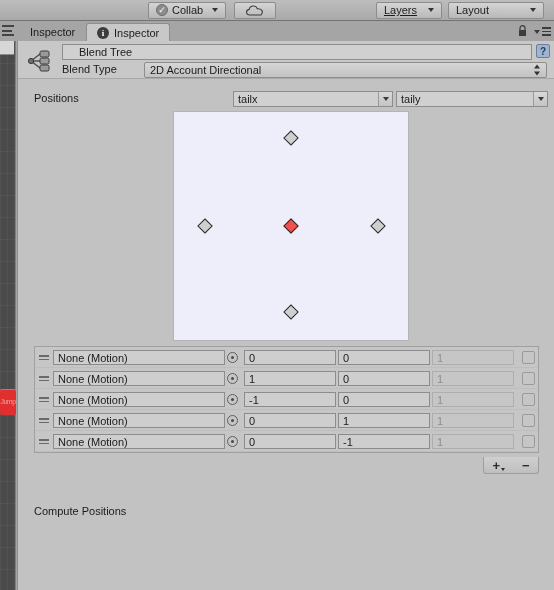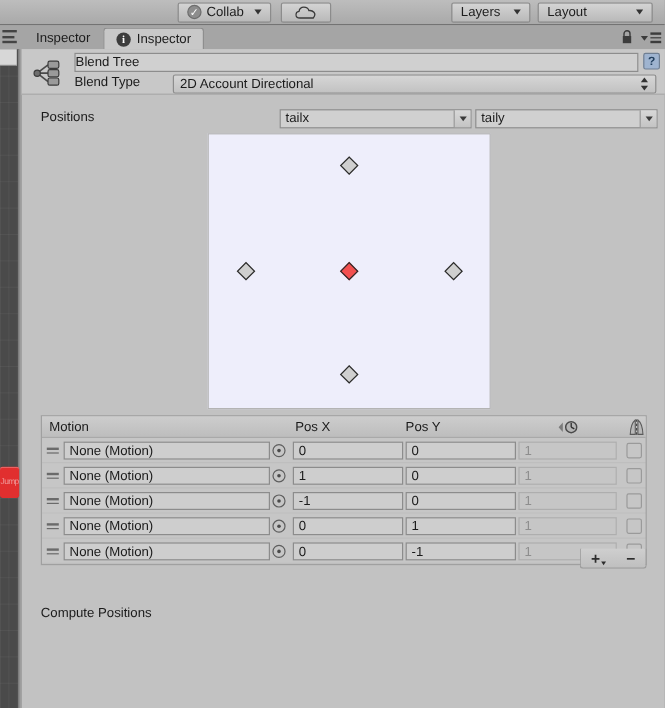--- a/index.html
+++ b/index.html
@@ -23,21 +23,21 @@
   .tb-btn {
     height: 17px; border: 1px solid #8c8c8c; border-radius: 2px;
     background: linear-gradient(#d4d4d4, #b9b9b9);
     display: flex; align-items: center; justify-content: center;
     padding: 0 7px; font-size: 11px; color: #1d1d1d; position: absolute;
     gap: 4px;
   }
   .tb-collab { left: 148px; width: 78px; }
   .tb-cloud  { left: 234px; width: 42px; }
   .tb-account{ left: 284px; width: 82px; }
-  .tb-layers { left: 376px; width: 66px; }
+  .tb-layers { left: 376px; width: 66px; text-decoration: underline; }
   .tb-layout { left: 448px; width: 96px; }
   .caret-dn {
     width: 0; height: 0; border-left: 3px solid transparent;
     border-right: 3px solid transparent; border-top: 4px solid #333;
     margin-left: auto;
   }
   .collab-badge {
     width: 12px; height: 12px; border-radius: 50%;
     background: #8d8d8d; border: 1px solid #6d6d6d;
     display: inline-flex; align-items: center; justify-content: center;
@@ -119,21 +119,21 @@
     position: absolute; left: 0; top: 0; width: 537px; height: 38px;
     background: #c8c8c8;
     border-bottom: 1px solid #a8a8a8;
   }
   .bt-icon {
     position: absolute; left: 9px; top: 8px; width: 28px; height: 24px;
   }
   .name-field {
     position: absolute; left: 44px; top: 3px; width: 470px; height: 16px;
     background: #d0d0d0; border: 1px solid #8d8d8d;
-    display: flex; align-items: center; padding-left: 0; font-size: 11px;
+    display: flex; align-items: center; padding-left: 16px; font-size: 11px;
   }
   .help-icon {
     position: absolute; left: 518px; top: 3px; width: 14px; height: 14px;
     border: 1px solid #6f7f93; background: #9fb4d0; border-radius: 2px;
     color: #23405f; font-size: 10px; font-weight: bold;
     display:flex; align-items:center; justify-content:center;
   }
 
   .blendtype-label {
     position: absolute; left: 44px; top: 22px; font-size: 11px;
@@ -362,40 +362,20 @@
 
     <div class="graph" id="graph">
         <div class="node sel" style="left: 50%; top: 50%;"></div>
         <div class="node" style="left: 50%; top: 11.3%;"></div>
         <div class="node" style="left: 50%; top: 87.8%;"></div>
         <div class="node" style="left: 13.1%; top: 50%;"></div>
         <div class="node" style="left: 87.3%; top: 50%;"></div>
       </div>
 
     <div class="table-wrap">
-      <div class="thead">
-        <div class="th th-motion">Motion</div>
-        <div class="th th-posx">Pos X</div>
-        <div class="th th-posy">Pos Y</div>
-        <div class="th-icon-time">
-          <svg width="26" height="12" viewBox="0 0 26 12">
-            <path d="M4 2 L0.5 6 L4 10 Z" fill="#7b7b7b"></path>
-            <circle cx="11" cy="6" r="4.6" fill="#b6b6b6" stroke="#4a4a4a" stroke-width="1.2"></circle>
-            <line x1="11" y1="6" x2="11" y2="2.6" stroke="#2e2e2e" stroke-width="1.1"></line>
-            <line x1="11" y1="6" x2="13.6" y2="7.4" stroke="#2e2e2e" stroke-width="1.1"></line>
-          </svg>
-        </div>
-        <div class="th-icon-mirror">
-          <svg width="13" height="14" viewBox="0 0 13 14">
-            <path d="M5.4 1 Q1.6 4 1.2 13 L5.4 13 Z" fill="#b8b8b8" stroke="#5a5a5a" stroke-width="0.9"></path>
-            <path d="M7.6 1 Q11.4 4 11.8 13 L7.6 13 Z" fill="#b8b8b8" stroke="#5a5a5a" stroke-width="0.9"></path>
-            <line x1="6.5" y1="0.5" x2="6.5" y2="13.5" stroke="#4a4a4a" stroke-width="1" stroke-dasharray="2 1.6"></line>
-          </svg>
-        </div>
-      </div>
       <div id="rows">
           <div class="trow">
             <span class="drag-handle">
               <i></i>
               <i></i>
             </span>
             <span class="motion-field">
               <span>None (Motion)</span>
             </span>
             <span class="obj-picker">

